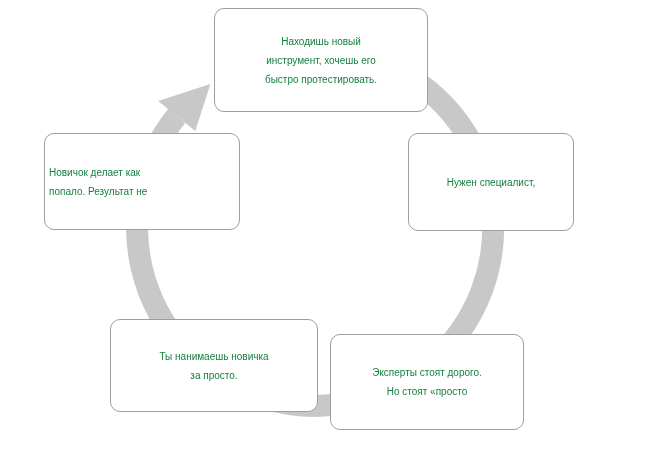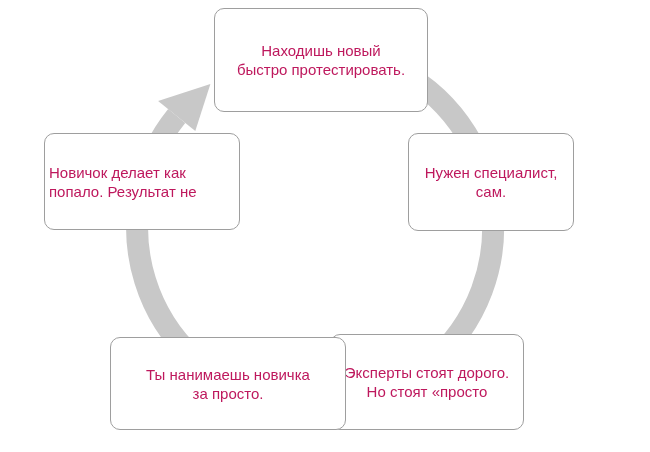--- a/index.html
+++ b/index.html
@@ -26,55 +26,55 @@
   .node {
     position: absolute;
     z-index: 1;
     background: #ffffff;
     border: 1.5px solid #9e9e9e;
     border-radius: 10px;
     display: flex;
     align-items: center;
     justify-content: center;
     text-align: center;
-    color: #be185d;
-    font-size: 15px;
+    color: #15803d;
+    font-size: 10px;
     line-height: 19px;
     padding: 8px 12px;
   }
   .node-text div { white-space: nowrap; }
 
   .node-top          { left: 214px; top: 8px;   width: 214px; height: 104px; }
   .node-right        { left: 408px; top: 133px; width: 166px; height: 98px;  }
   .node-bottom-right { left: 330px; top: 334px; width: 194px; height: 96px; }
-  .node-bottom-left  { left: 110px; top: 337px; width: 236px; height: 93px;  }
+  .node-bottom-left  { left: 110px; top: 319px; width: 208px; height: 93px;  }
   .node-left         { left: 44px;  top: 133px; width: 196px; height: 97px;
                        text-align: left; justify-content: flex-start; padding-left: 4px; }
 </style>
 </head>
 <body>
 
 <div class="stage">
 
   <svg class="ring-svg" viewBox="0 0 650 452" aria-hidden="true">
     <path d="M 231.4 70.8 A 178 178 0 1 1 176.7 116.0" fill="none" stroke="#c8c8c8" stroke-width="22"></path>
     <polygon points="158.1,100.9 210.4,84.0 195.3,131.1" fill="#c8c8c8"></polygon>
   </svg>
 
   <div class="node node-top">
     <div class="node-text">
         <div>Находишь новый</div>
+        <div>инструмент, хочешь его</div>
         <div>быстро протестировать.</div>
       </div>
   </div>
 
   <div class="node node-right">
     <div class="node-text">
         <div>Нужен специалист,</div>
-        <div>сам.</div>
       </div>
   </div>
 
   <div class="node node-bottom-right">
     <div class="node-text">
         <div>Эксперты стоят дорого.</div>
         <div>Но стоят «просто</div>
       </div>
   </div>
 

